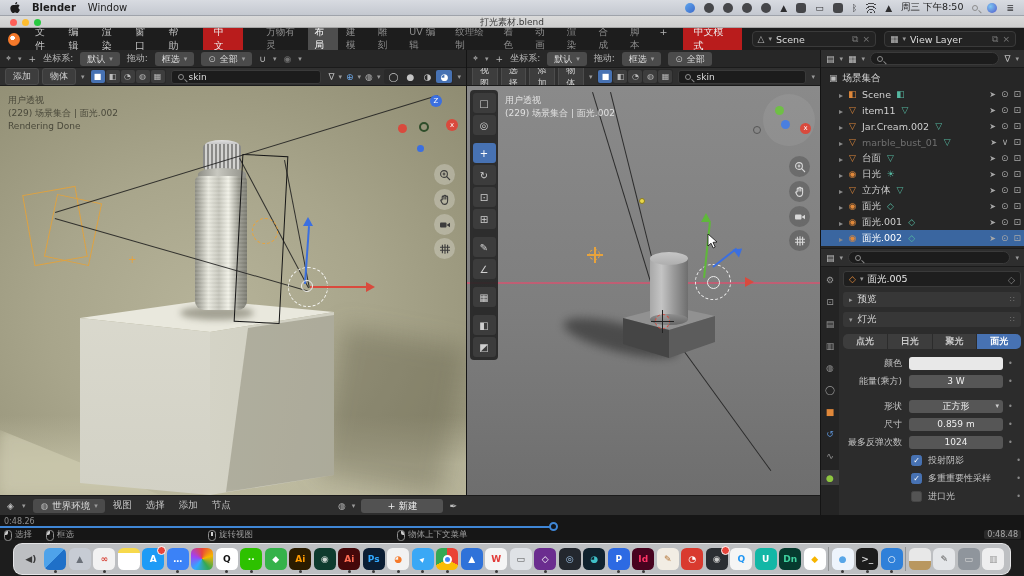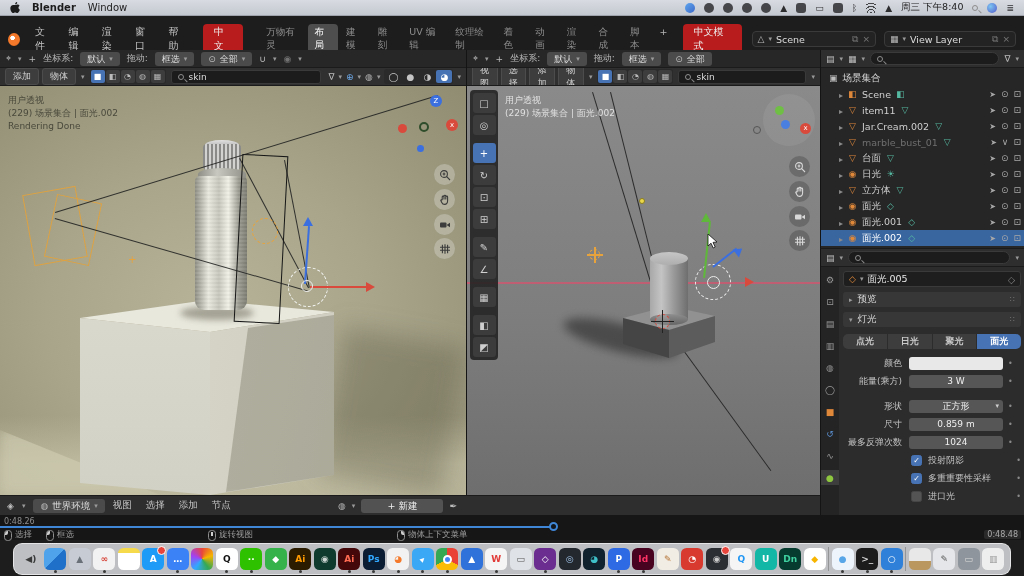--- a/index.html
+++ b/index.html
@@ -223,27 +223,33 @@
       <span class="mb-ico round"></span>
       <span class="mb-ico round"></span>
       <span class="mb-ico round"></span>
       <span class="mb-glyph">▲</span>
       <span class="mb-ico"></span>
       <span class="mb-glyph">▭</span>
       <span class="mb-ico"></span>
       <span class="mb-glyph">ᛒ</span>
       <span class="mb-ico wifi"></span>
       <span class="mb-glyph">▲</span>
-      <span class="mb-clock">周三 下午8:40</span>
+      <span class="mb-clock">周三 下午8:50</span>
       <span class="mag"></span>
       <span class="mb-ico siri"></span>
       <span class="mb-glyph">≣</span>
     </div>
   </div>
 
+  <div class="abs tb">
+    <span class="abs tl" style="left:10px;background:#ff5f57"></span>
+    <span class="abs tl" style="left:22px;background:#febc2e"></span>
+    <span class="abs tl" style="left:34px;background:#28c840"></span>
+    <div class="tb-title">打光素材.blend</div>
+  </div>
 
   <div class="abs topbar">
     <span class="blogo"></span>
     <span style="display:flex;gap:2px">
 
     <span class="menu-item">文件</span>
         <span class="menu-item">编辑</span>
         <span class="menu-item">渲染</span>
         <span class="menu-item">窗口</span>
         <span class="menu-item">帮助</span>

